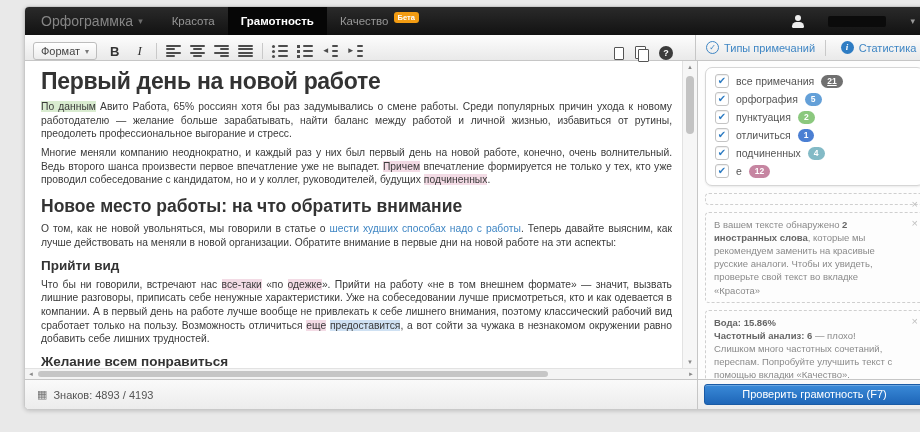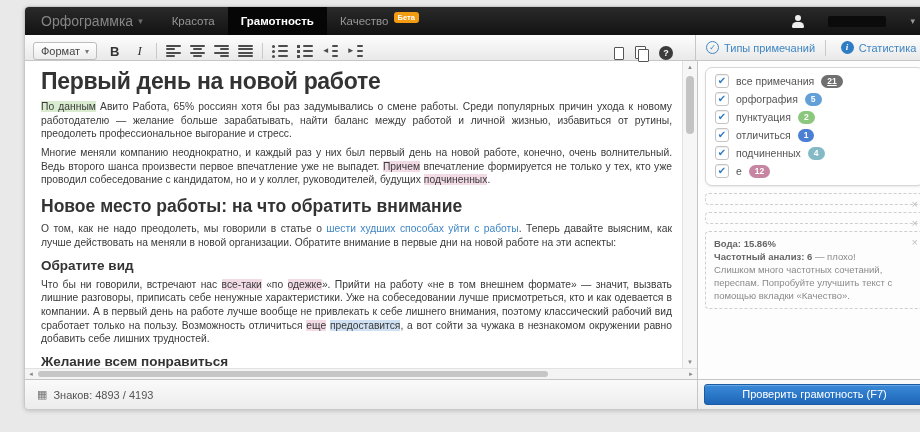--- a/index.html
+++ b/index.html
@@ -260,22 +260,22 @@
   </div>
 
   <div class="main">
     <div class="left-col">
       <div class="editor-row">
         <div class="editor">
           <h1>Первый день на новой работе</h1>
           <p><span class="hl-green">По данным</span><span> Авито Работа, 65% россиян хотя бы раз задумывались о смене работы. Среди популярных причин ухода к новому работодателю — желание больше зарабатывать, найти баланс между работой и личной жизнью, избавиться от рутины, преодолеть профессиональное выгорание и стресс.</span></p>
           <p><span>Многие меняли компанию неоднократно, и каждый раз у них был первый день на новой работе, конечно, очень волнительный. Ведь второго шанса произвести первое впечатление уже не выпадет. </span><span class="hl-pink">Причем</span><span> впечатление формируется не только у тех, кто уже проводил собеседование с кандидатом, но и у коллег, руководителей, будущих </span><span class="hl-pink">подчиненных</span><span>.</span></p>
           <h2>Новое место работы: на что обратить внимание</h2>
-          <p><span>О том, как не надо преодолеть, мы говорили в статье о </span><span class="link">шести худших способах уйти с работы</span><span>. Теперь давайте выясним, как лучше действовать на меняли в новой организации. Обратите внимание в первые дни на новой работе на эти аспекты:</span></p>
-          <h3>Обратите вид</h3>
+          <p><span>О том, как не новой увольняться, мы говорили в статье о </span><span class="link">шести худших способах надо с работы</span><span>. Теперь давайте выясним, как лучше действовать на меняли в новой организации. Обратите внимание в первые дни на новой работе на эти аспекты:</span></p>
+          <h3>Прийти вид</h3>
           <p><span>Что бы ни говорили, встречают нас </span><span class="hl-pink">все-таки</span><span> «по </span><span class="hl-pink">одежке</span><span>». Прийти на работу «не в том внешнем формате» — значит, вызвать лишние разговоры, приписать себе ненужные характеристики. Уже на собеседовании лучше присмотреться, кто и как одевается в компании. А в первый день на работе лучше вообще не привлекать к себе лишнего внимания, поэтому классический рабочий вид сработает только на пользу. Возможность отличиться </span><span class="hl-pink">еще</span><span> </span><span class="hl-blue">предоставится</span><span>, а вот сойти за чужака в незнакомом окружении равно добавить себе лишних трудностей.</span></p>
           <h3>Желание всем понравиться</h3>
         </div>
         <div class="vscroll">
           <span class="arr up">▲</span>
           <span class="vthumb"></span>
           <span class="arr down">▼</span>
         </div>
       </div>
       <div class="hscroll">
@@ -321,20 +321,21 @@
           <span class="flabel">е</span>
           <span class="badge" style="background: rgb(198, 133, 161);">12</span>
         </label>
       </div>
 
       <div class="note">
         <span class="note-close">×</span>
       </div>
       <div class="note">
         <span class="note-close">×</span>
+        <div><span>В вашем тексте обнаружено </span><span class="b">2 иностранных слова</span><span>, которые мы рекомендуем заменить на красивые русские аналоги. Чтобы их увидеть, проверьте свой текст во вкладке «Красота»</span></div>
       </div>
       <div class="note">
         <span class="note-close">×</span>
         <div><span class="b">Вода: 15.86%</span><br><span class="b">Частотный анализ: 6</span><span> — плохо!</span><br><span>Слишком много частотных сочетаний, переспам. Попробуйте улучшить текст с помощью вкладки «Качество».</span></div>
       </div>
 
       <div class="sidebar-footer">
         <div class="check-btn">Проверить грамотность (F7)</div>
       </div>
     </div>

